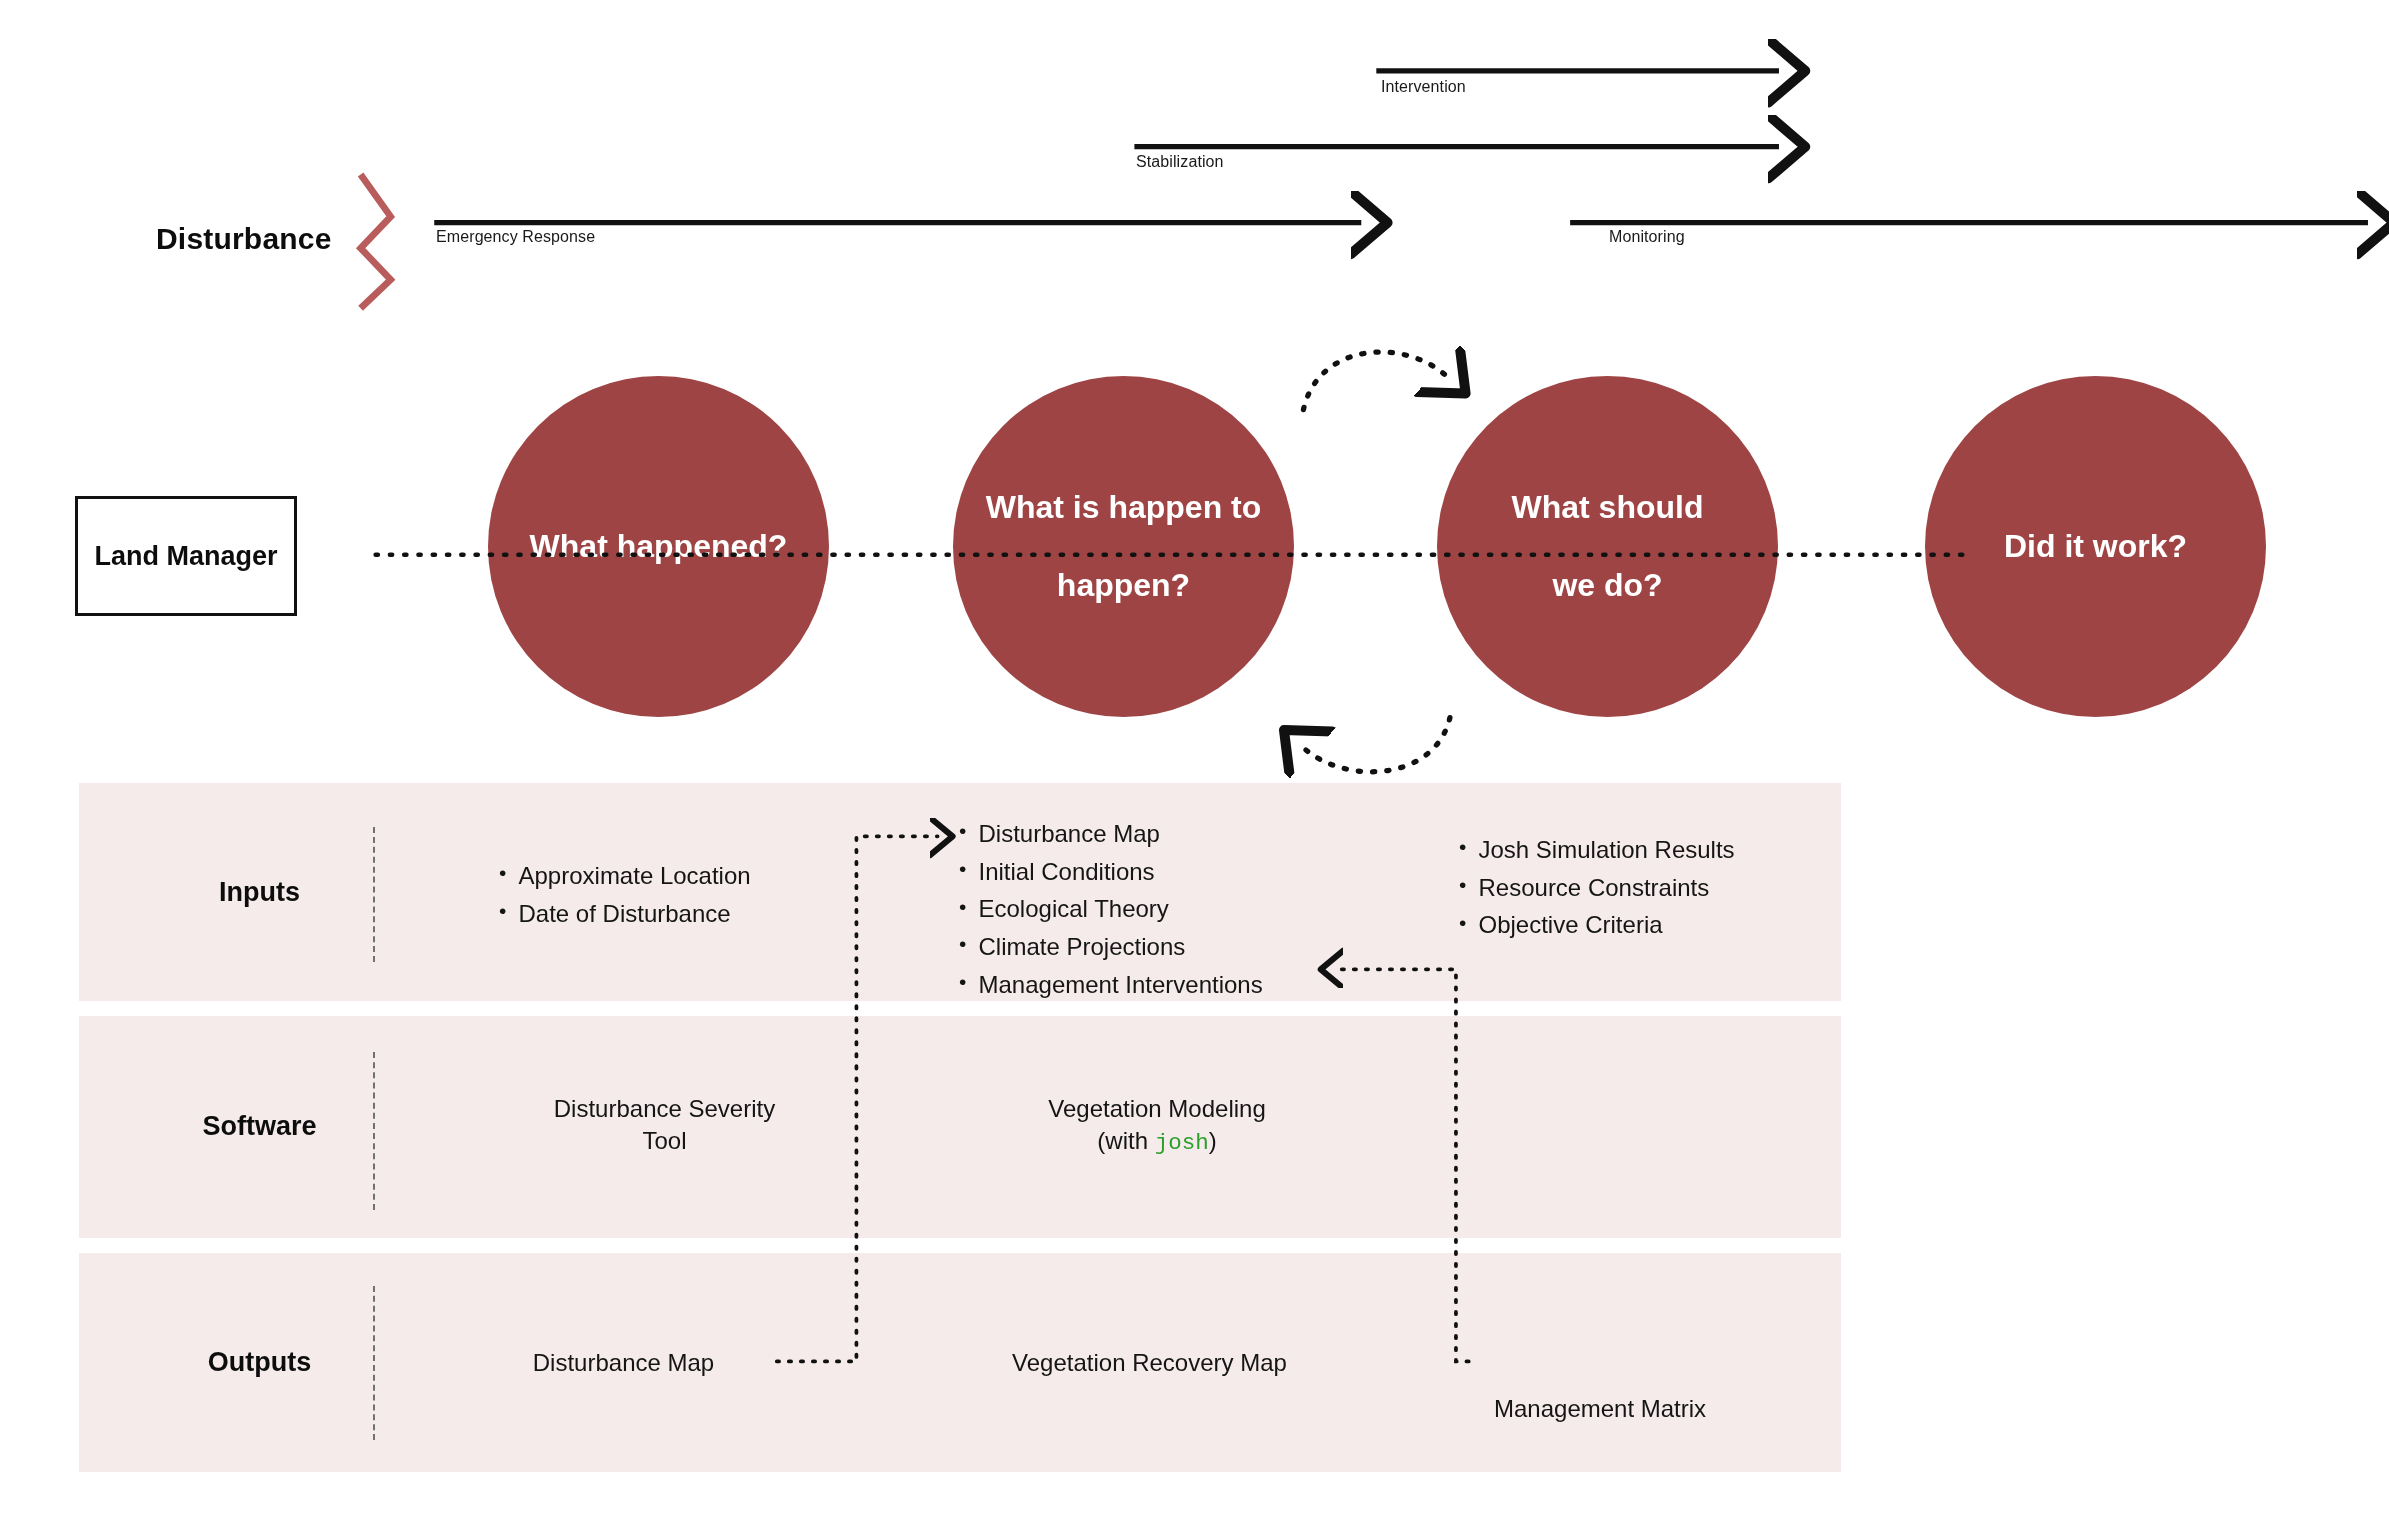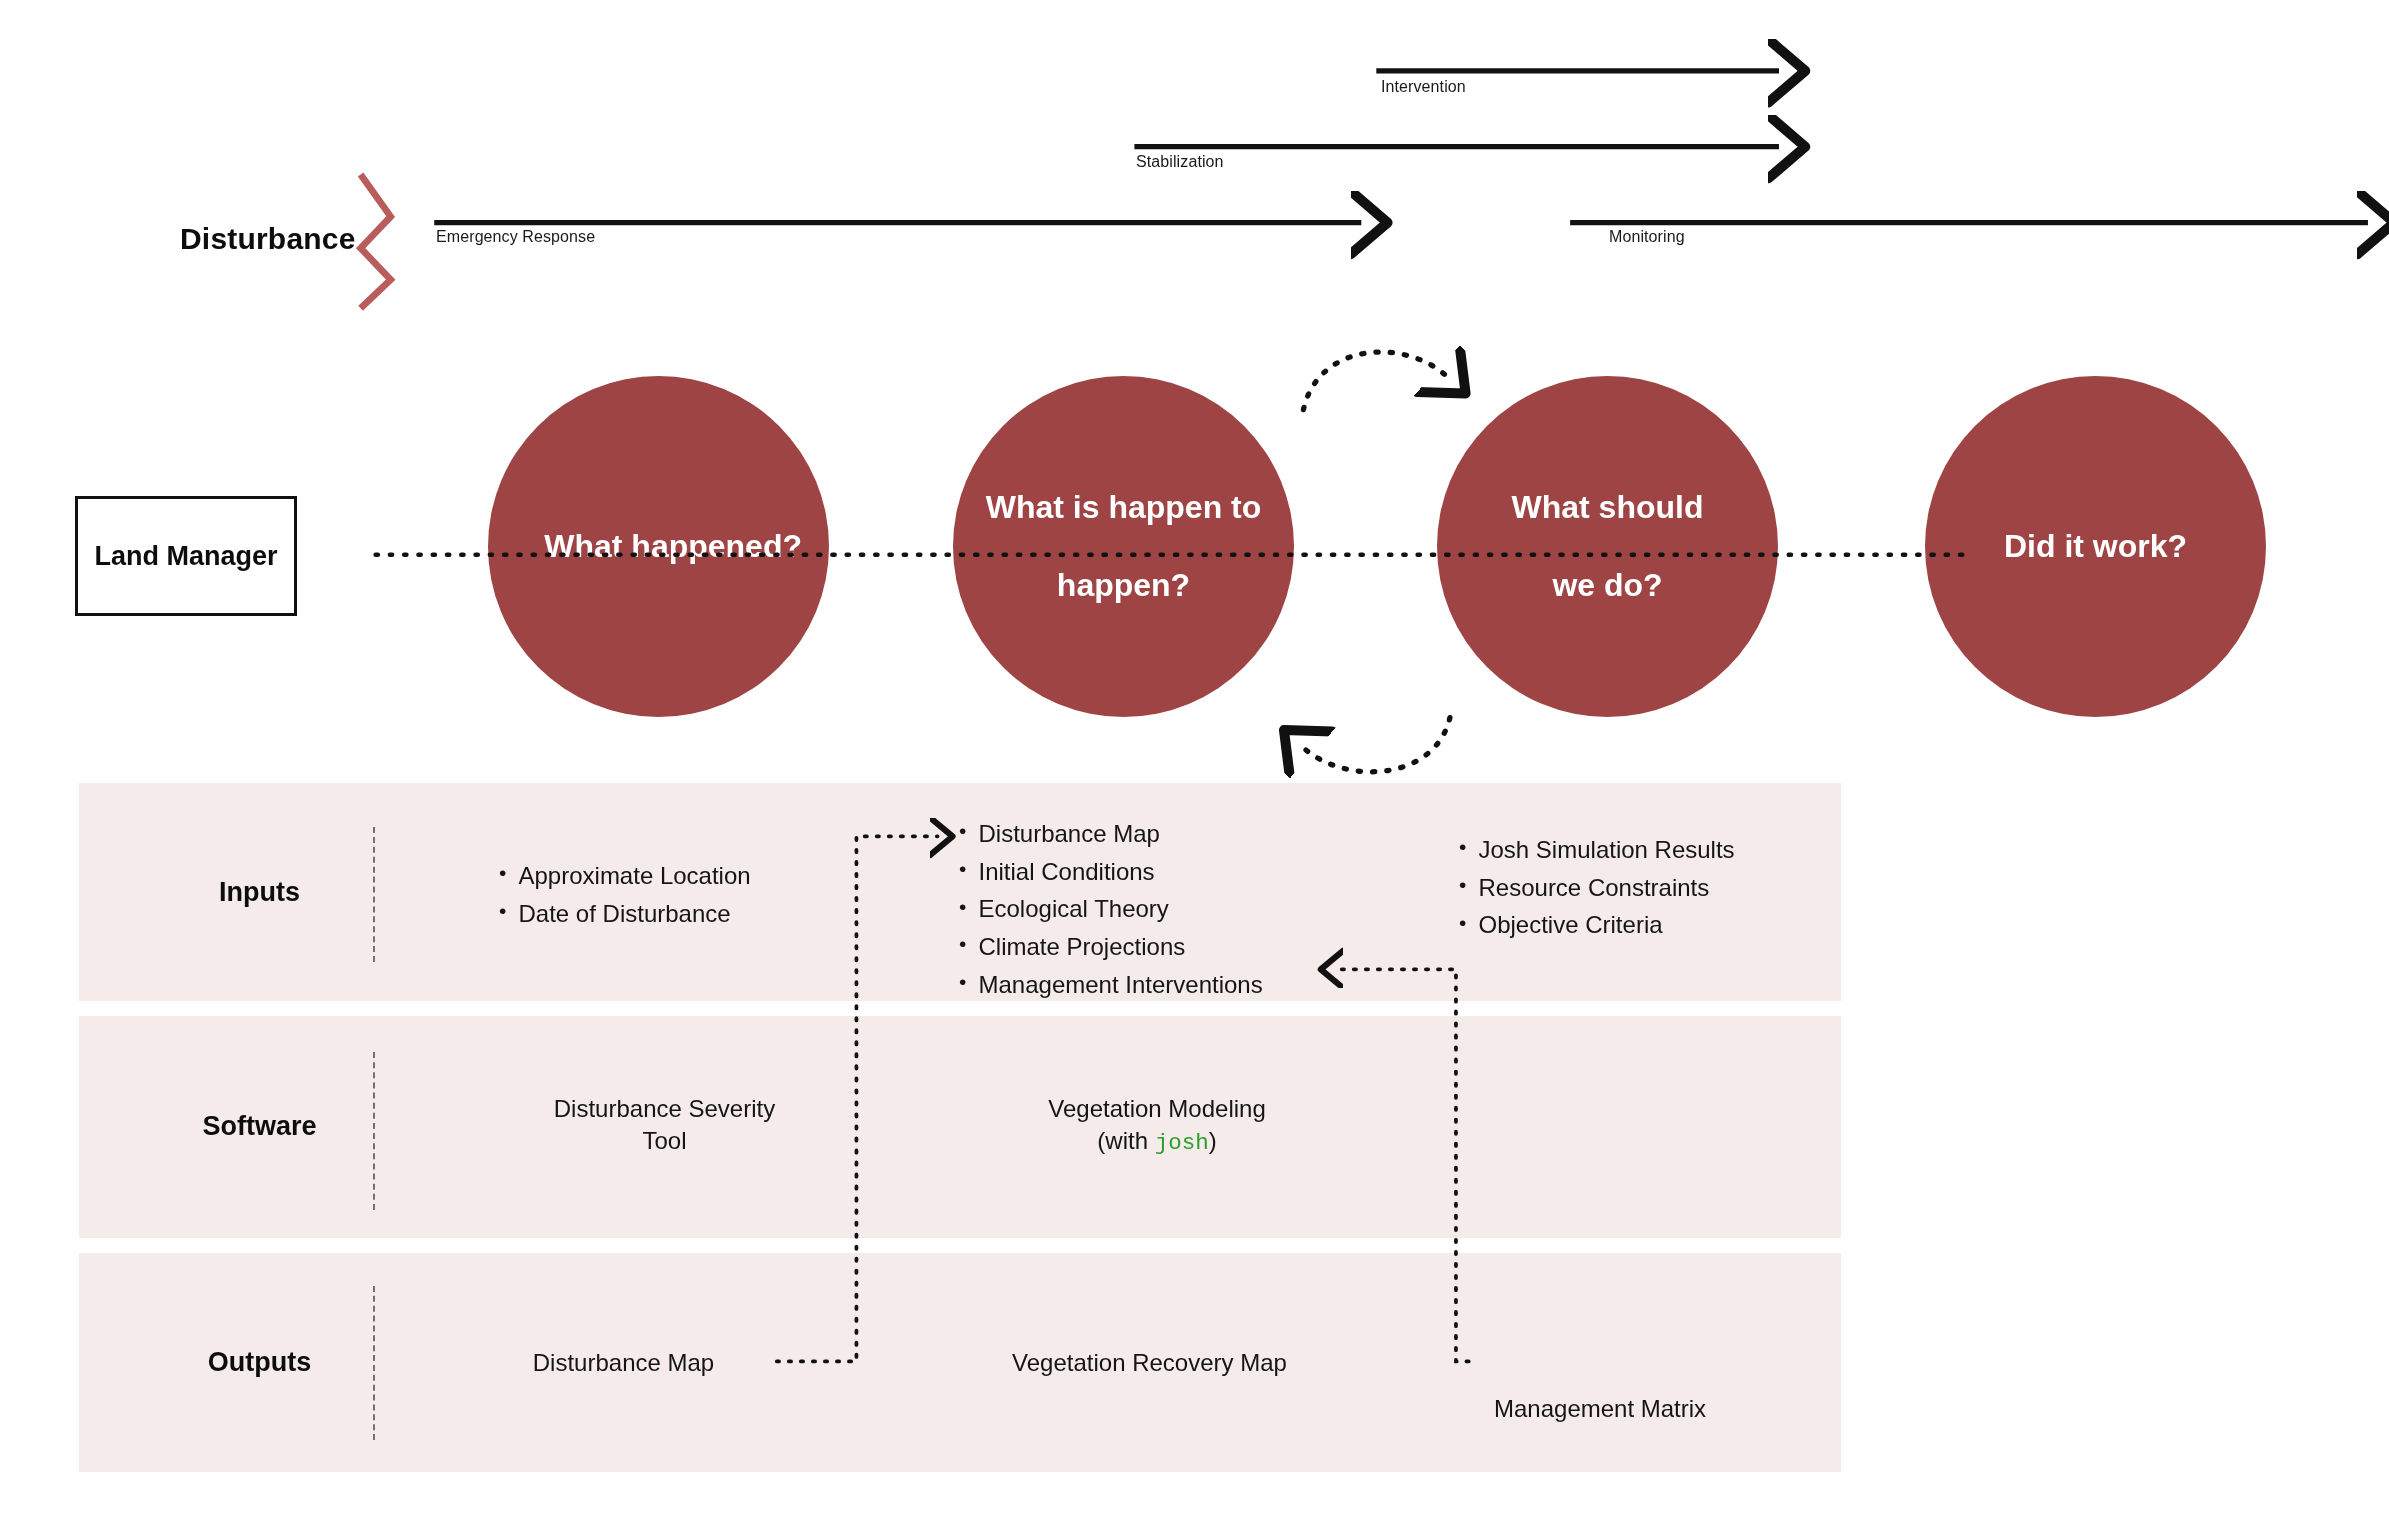--- a/index.html
+++ b/index.html
@@ -20,21 +20,20 @@
     white-space:nowrap;
     letter-spacing:0.1px;
   }
   .disturbance-label{
     position:absolute;
     font-size:30px;
     font-weight:bold;
     color:#0d0d0d;
     white-space:nowrap;
     letter-spacing:0.2px;
-    margin-left:24px;
   }
 
   
   .node-circle{
     position:absolute;
     border-radius:50%;
     background:#9e4444;
     display:flex;
     align-items:center;
     justify-content:center;
@@ -158,21 +157,21 @@
 
   <div class="tl-label" style="left:1381px;top:78px;">Intervention</div>
   <div class="tl-label" style="left:1136px;top:153px;">Stabilization</div>
   <div class="tl-label" style="left:436px;top:228px;">Emergency Response</div>
   <div class="tl-label" style="left:1609px;top:228px;">Monitoring</div>
 
   <div class="lm-box" style="left:75px;top:496px;width:222px;height:120px;">
     <span>Land Manager</span>
   </div>
 
-  <div class="node-circle" style="left:488px;top:376px;width:341px;height:341px;justify-content:flex-end;">
+  <div class="node-circle" style="left:488px;top:376px;width:341px;height:341px;">
     <span>
       <span>What happened?</span>
     </span>
   </div>
 
   <div class="node-circle" style="left:953px;top:376px;width:341px;height:341px;">
     <span>
       <span>What is happen to</span><br>
       <span>happen?</span>
     </span>

